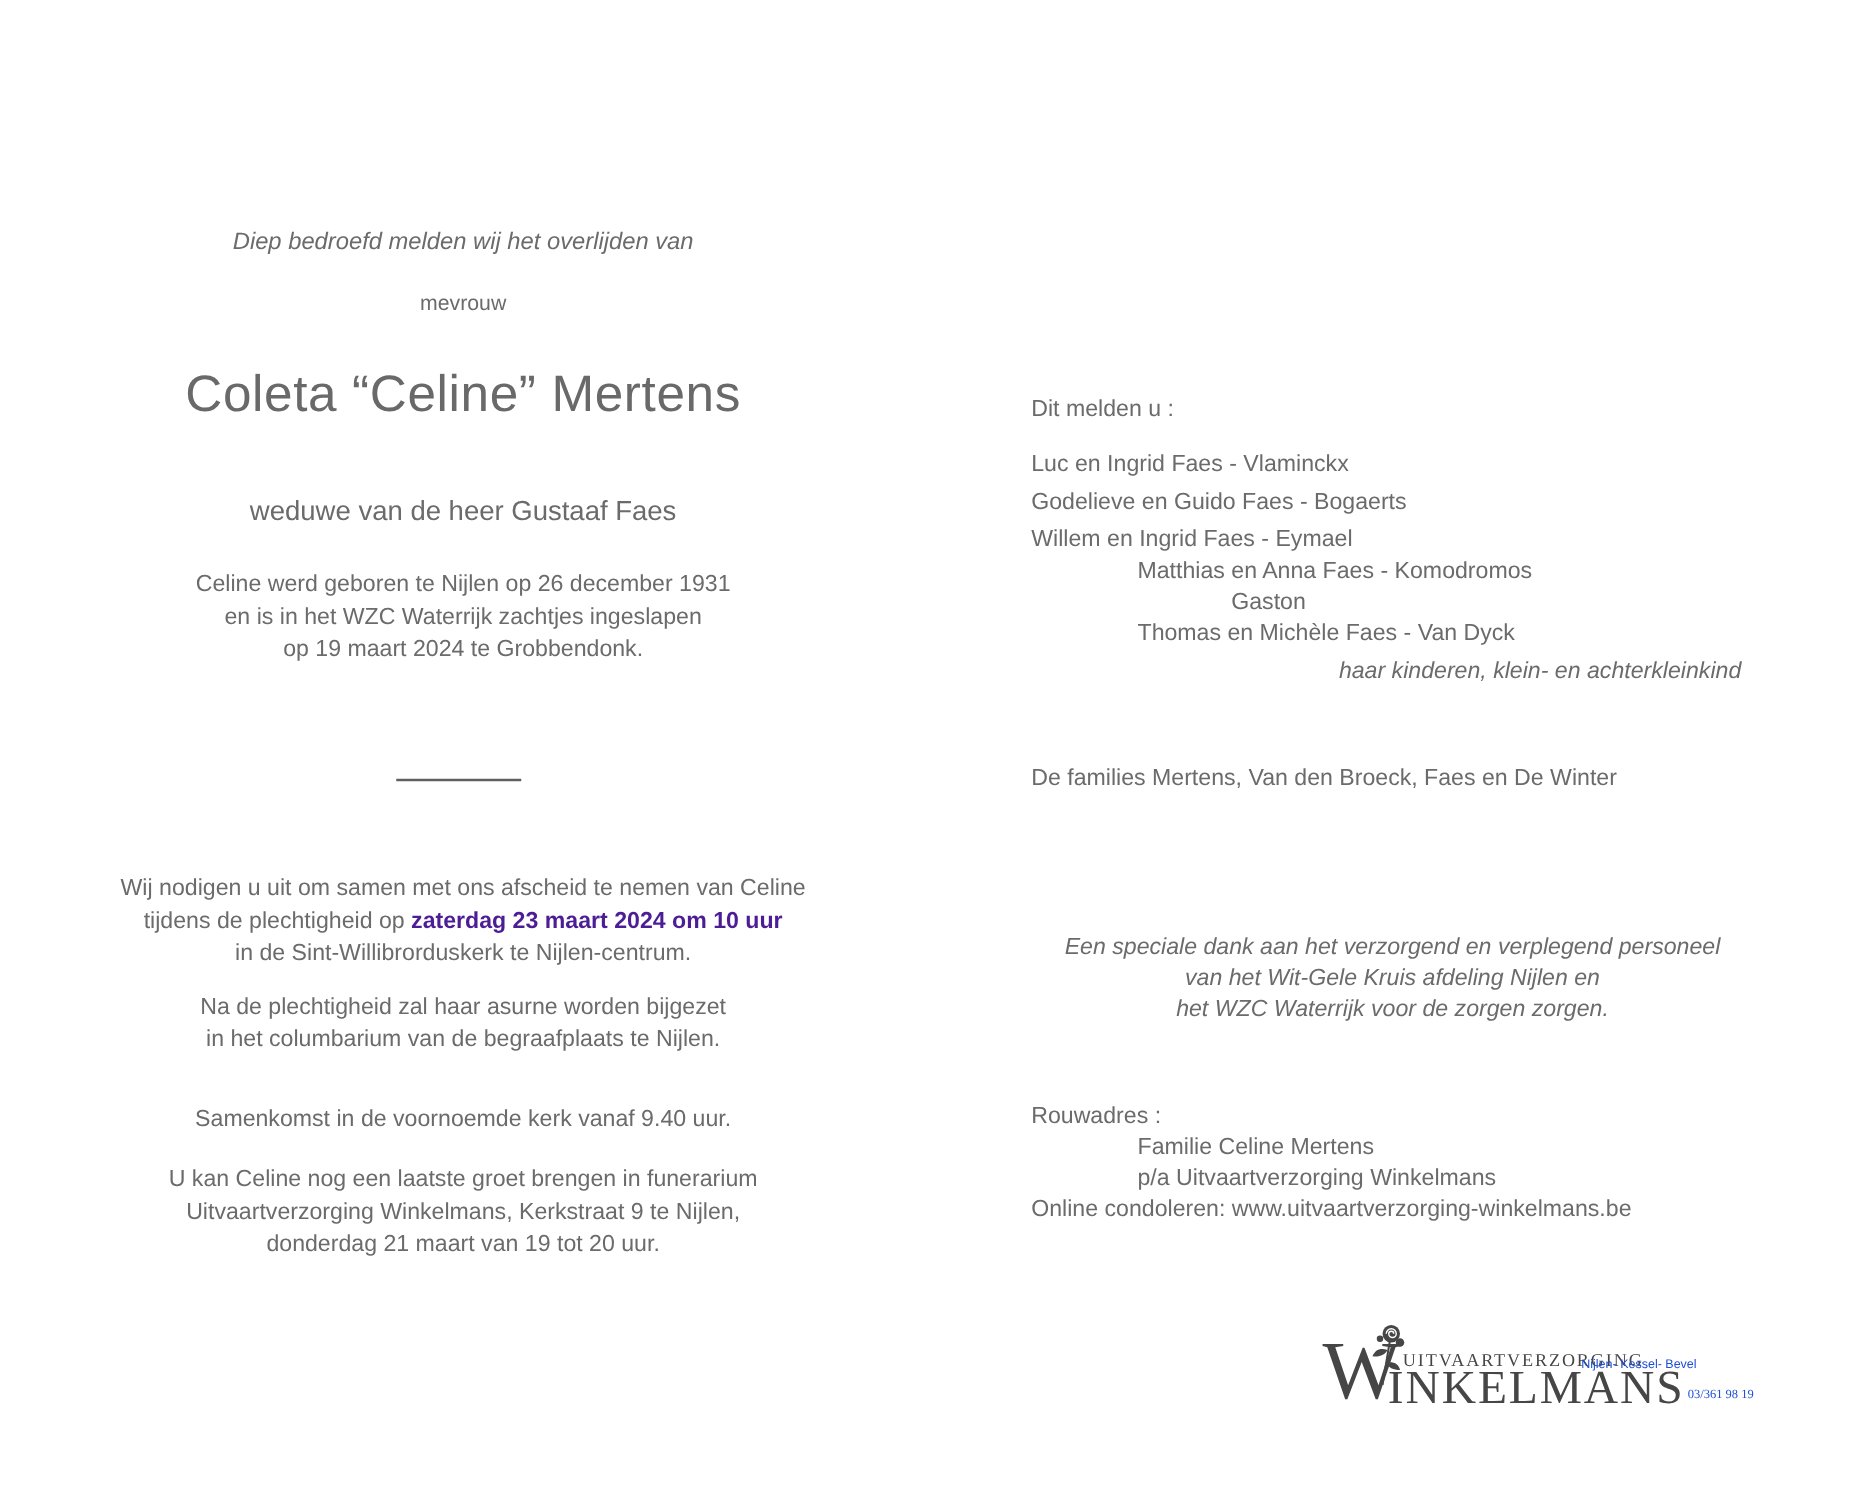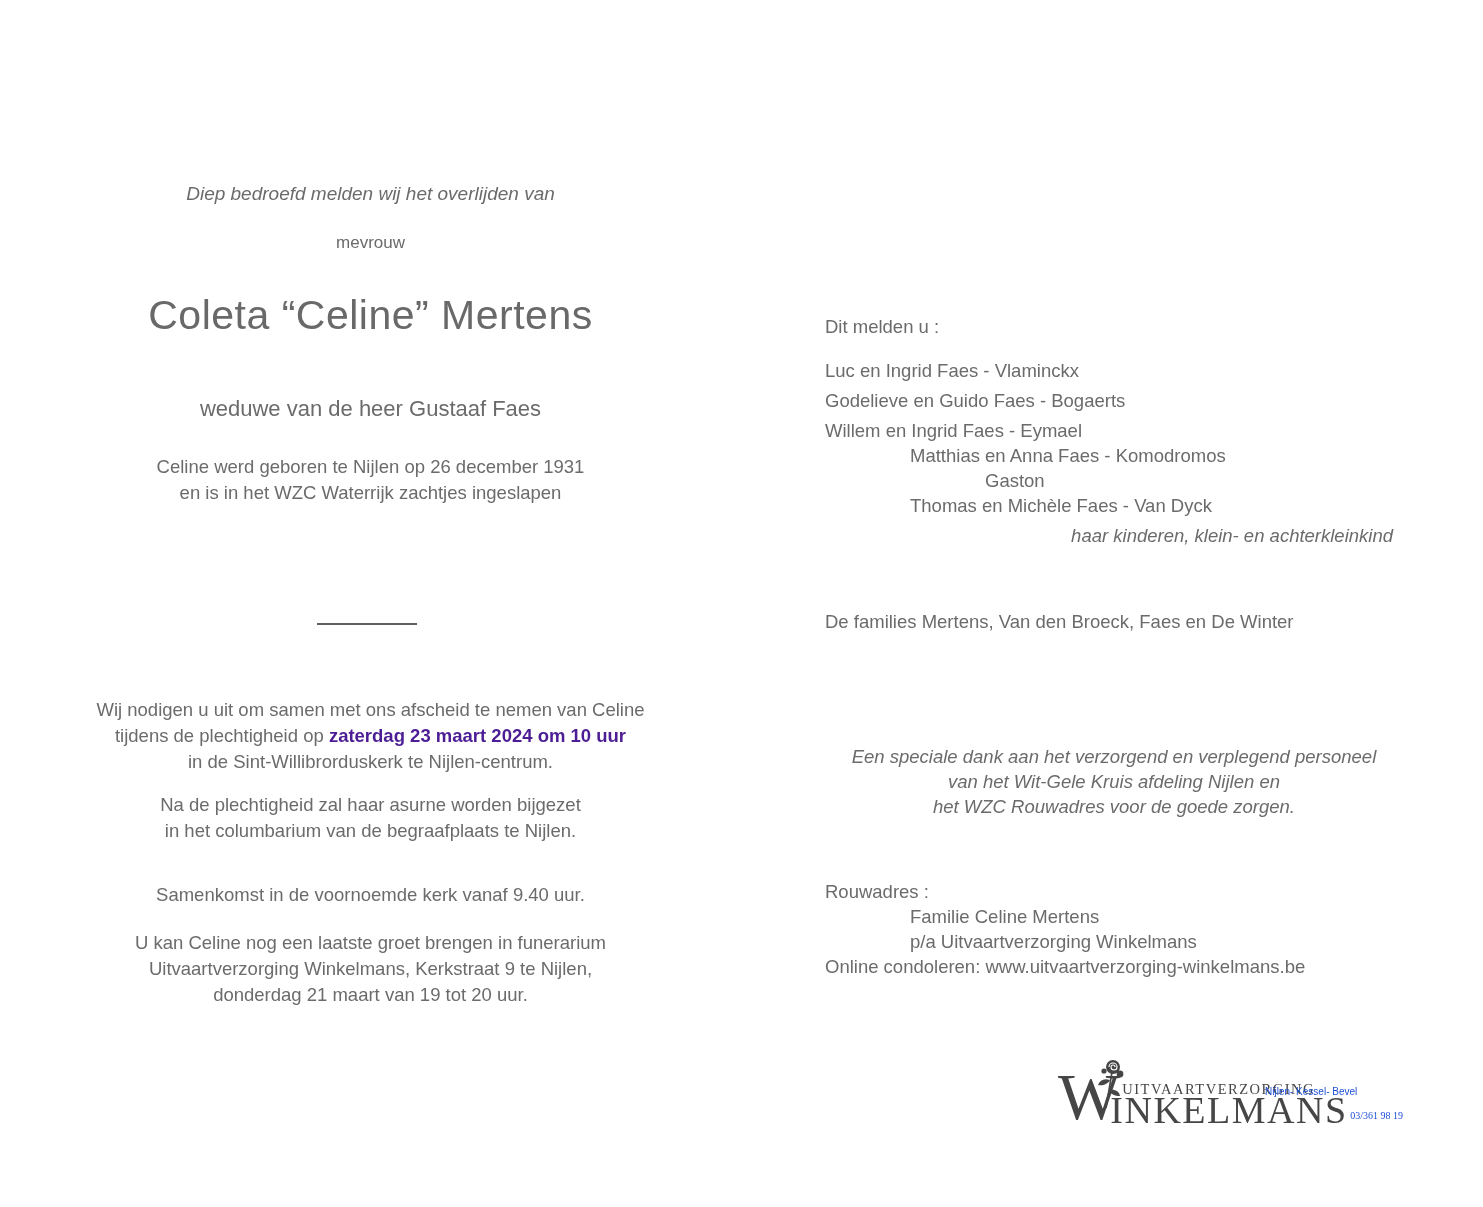--- a/index.html
+++ b/index.html
@@ -46,20 +46,21 @@
 <div id="page">
 
   <div class="blk lcol intro" style="top:183px">Diep bedroefd melden wij het overlijden van</div>
   <div class="blk lcol salutation" style="top:233px">mevrouw</div>
   <div class="blk lcol deceased-name" style="top:292px">Coleta “Celine” Mertens</div>
   <div class="blk lcol widow" style="top:396px">weduwe van de heer Gustaaf Faes</div>
 
   <div class="blk lcol body-t" style="top:454px">
     <div>Celine werd geboren te Nijlen op 26 december 1931</div>
     <div>en is in het WZC Waterrijk zachtjes ingeslapen</div>
+    <div>op 19 maart 2024 te Grobbendonk.</div>
   </div>
 
   <div class="blk divider"></div>
 
   <div class="blk lcol body-t" style="top:697px">
     <div>Wij nodigen u uit om samen met ons afscheid te nemen van Celine</div>
     <div><span>tijdens de plechtigheid op </span><span class="bold-date">zaterdag 23 maart 2024 om 10 uur</span></div>
     <div>in de Sint-Willibrorduskerk te Nijlen-centrum.</div>
   </div>
 
@@ -86,21 +87,21 @@
     <div class="ind-2">Gaston</div>
     <div class="ind-1">Thomas en Michèle Faes - Van Dyck</div>
     <div class="relation" style="margin-top:5px">haar kinderen, klein- en achterkleinkind</div>
   </div>
 
   <div class="blk rcol body-t" style="top:609px">De families Mertens, Van den Broeck, Faes en De Winter</div>
 
   <div class="blk rcol body-t thanks" style="top:744px">
     <div>Een speciale dank aan het verzorgend en verplegend personeel</div>
     <div>van het Wit-Gele Kruis afdeling Nijlen en</div>
-    <div>het WZC Rouwadres voor de goede zorgen.</div>
+    <div>het WZC Waterrijk voor de zorgen zorgen.</div>
   </div>
 
   <div class="blk rcol body-t addr" style="top:879px">
     <div>Rouwadres :</div>
     <div class="ind-1">Familie Celine Mertens</div>
     <div class="ind-1">p/a Uitvaartverzorging Winkelmans</div>
     <div>Online condoleren: www.uitvaartverzorging-winkelmans.be</div>
   </div>
 
   <div class="blk logo">

